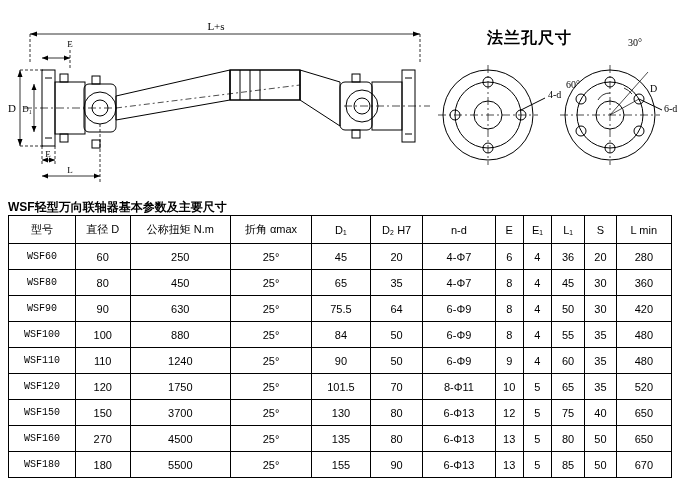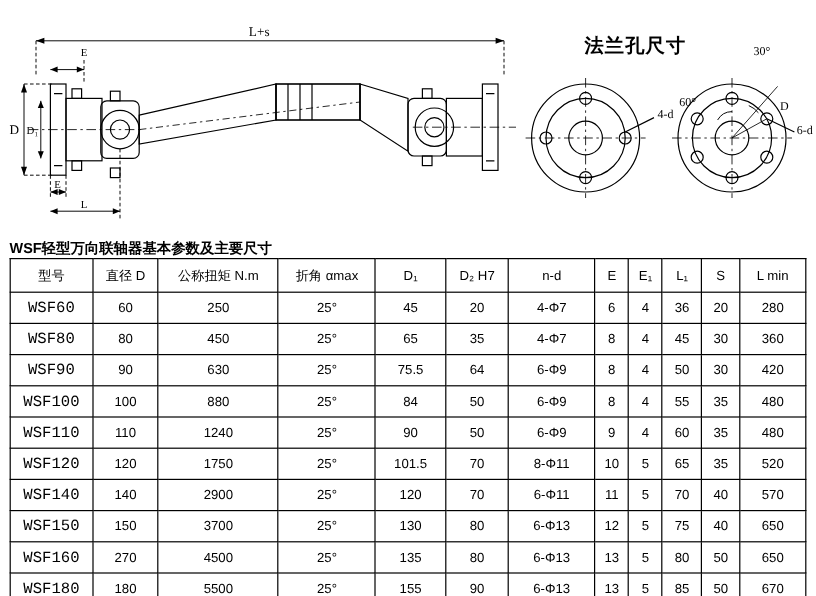--- a/index.html
+++ b/index.html
@@ -73,21 +73,21 @@
     font-weight: normal;
     white-space: nowrap;
   }
   #spec-table thead th {
     height: 27px;
     font-size: 11px;
     text-align: center;
   }
   #spec-table td.model {
     font-family: "Liberation Mono", monospace;
-    font-size: 13px;
+    font-size: 10px;
   }
   .colw-model { width: 68px; }
   .colw-d     { width: 54px; }
   .colw-tq    { width: 102px; }
   .colw-ang   { width: 82px; }
   .colw-d1    { width: 60px; }
   .colw-d2    { width: 52px; }
   .colw-nd    { width: 76px; }
   .colw-e     { width: 26px; }
   .colw-e1    { width: 26px; }
@@ -343,34 +343,20 @@
         <td>101.5</td>
         <td>70</td>
         <td>8-Φ11</td>
         <td>10</td>
         <td>5</td>
         <td>65</td>
         <td>35</td>
         <td>520</td>
       </tr>
       <tr>
-        <td class="model">WSF140</td>
-        <td>140</td>
-        <td>2900</td>
-        <td>25°</td>
-        <td>120</td>
-        <td>70</td>
-        <td>6-Φ11</td>
-        <td>11</td>
-        <td>5</td>
-        <td>70</td>
-        <td>40</td>
-        <td>570</td>
-      </tr>
-      <tr>
         <td class="model">WSF150</td>
         <td>150</td>
         <td>3700</td>
         <td>25°</td>
         <td>130</td>
         <td>80</td>
         <td>6-Φ13</td>
         <td>12</td>
         <td>5</td>
         <td>75</td>

